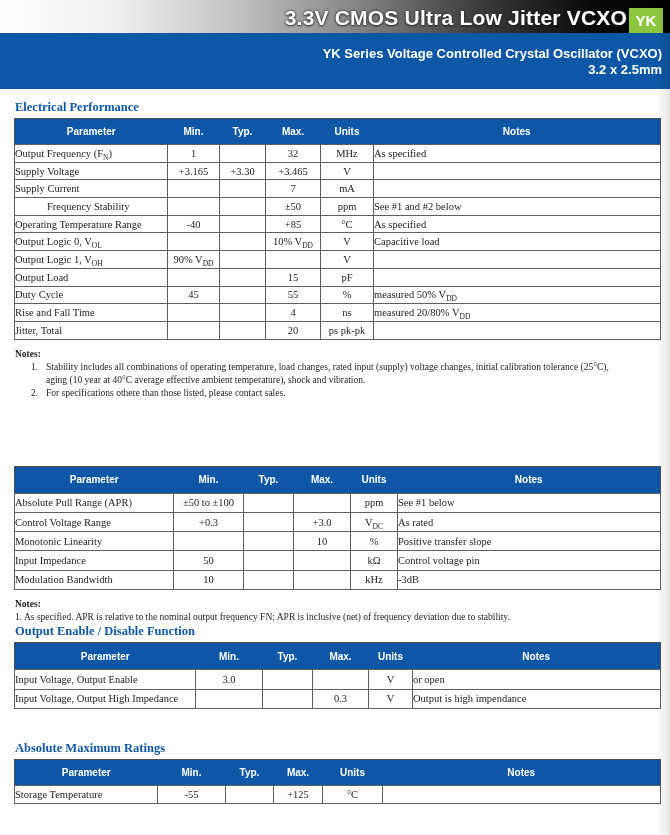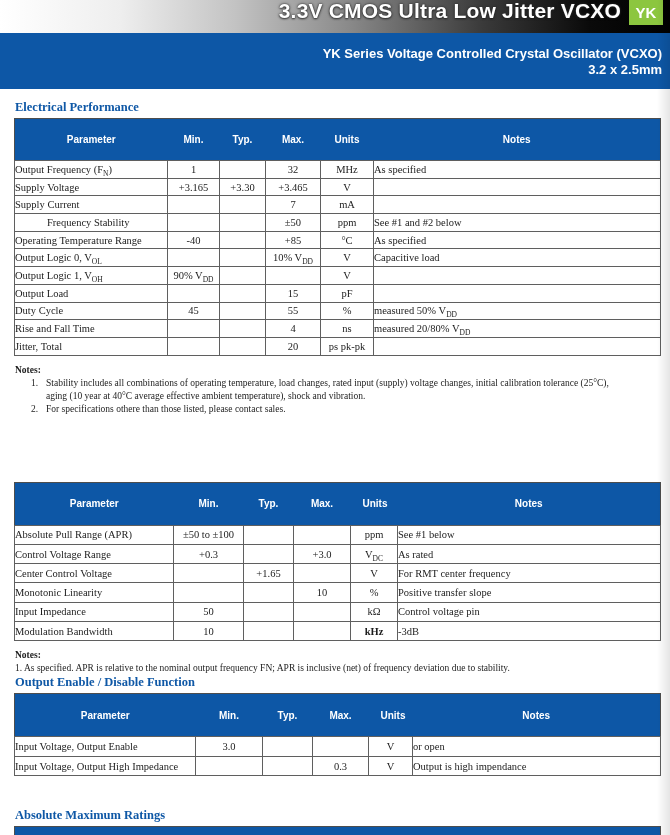--- a/index.html
+++ b/index.html
@@ -2,22 +2,22 @@
 <html style="--blue: #0d57a6; --green: #8cc63f; --heading: #0f58a6; --thblue: #0d57a6;"><head>
 <meta charset="utf-8">
 <style>
   html,body{margin:0;padding:0;}
   body{
     width:670px;height:835px;position:relative;overflow:hidden;
     background:#ffffff;font-family:"Liberation Serif",serif;color:#1c1c1c;
   }
   
   .topbar{
-    height:33px;display:flex;align-items:flex-start;justify-content:flex-end;
-    gap:8px;padding-right:7px;box-sizing:border-box;
+    height:33px;display:flex;align-items:flex-end;justify-content:flex-end;
+    gap:2px;padding-right:7px;box-sizing:border-box;
     background:linear-gradient(to right,#ffffff 0%,#eeeeee 18%,#c3c3c3 35%,#8a8a8a 52%,#3a3a3a 72%,#0a0a0a 88%,#000 100%);
   }
   .banner-title{
     font-family:"Liberation Sans",sans-serif;font-weight:bold;font-size:21px;line-height:1;
     color:#ffffff;margin-bottom:5px;letter-spacing:.2px;
     text-shadow:0 0 3px rgba(45,45,45,.95),0 1px 2px rgba(0,0,0,.55),0 0 1px rgba(60,60,60,.9);
   }
   .badge{
     width:34px;height:25px;background:var(--green,#8cc63f);color:#fff;
     display:flex;align-items:center;justify-content:center;
@@ -32,21 +32,21 @@
   
   #sections{padding-left:14px;}
   .sec-title{
     font-family:"Liberation Serif",serif;font-weight:bold;font-size:12.5px;line-height:14px;
     color:var(--heading,#0f58a6);margin:0 0 4px 1px;
   }
   table.spec{border-collapse:collapse;table-layout:fixed;width:646px;border:1px solid #4d4d4d;}
   table.spec thead th{
     background:var(--thblue,#0d57a6);color:#fff;border:none;
     font-family:"Liberation Sans",sans-serif;font-weight:bold;font-size:10px;
-    text-align:center;padding:12px;
+    text-align:center;padding:4px;
   }
   table.spec td{
     border:1px solid #5f5f5f;font-size:10.5px;padding:0;overflow:hidden;white-space:nowrap;
   }
   td.c-param{text-align:left;padding-left:7px;}
   td.c-mid{text-align:center;}
   td.c-notes{text-align:left;padding-left:8px;}
   sub{font-size:7.5px;line-height:0;}
   
   .notes{margin-top:8px;font-size:9.5px;line-height:13px;color:#1c1c1c;}
@@ -231,49 +231,41 @@
           </tr>
           <tr>
             <td class="c-param" style="height: 18.3px;">Control Voltage Range</td>
             <td class="c-mid" style="height: 18.3px;">+0.3</td>
             <td class="c-mid" style="height: 18.3px;"></td>
             <td class="c-mid" style="height: 18.3px;">+3.0</td>
             <td class="c-mid" style="height: 18.3px;">V<sub>DC</sub></td>
             <td class="c-notes" style="height: 18.3px;">As rated</td>
           </tr>
           <tr>
-            <td class="c-param" style="height: 18.3px;">Center Control Voltage</td>
-            <td class="c-mid" style="height: 18.3px;"></td>
-            <td class="c-mid" style="height: 18.3px;">+1.65</td>
-            <td class="c-mid" style="height: 18.3px;"></td>
-            <td class="c-mid" style="height: 18.3px;">V</td>
-            <td class="c-notes" style="height: 18.3px;">For RMT center frequency</td>
-          </tr>
-          <tr>
             <td class="c-param" style="height: 18.3px;">Monotonic Linearity</td>
             <td class="c-mid" style="height: 18.3px;"></td>
             <td class="c-mid" style="height: 18.3px;"></td>
             <td class="c-mid" style="height: 18.3px;">10</td>
             <td class="c-mid" style="height: 18.3px;">%</td>
             <td class="c-notes" style="height: 18.3px;">Positive transfer slope</td>
           </tr>
           <tr>
             <td class="c-param" style="height: 18.3px;">Input Impedance</td>
             <td class="c-mid" style="height: 18.3px;">50</td>
             <td class="c-mid" style="height: 18.3px;"></td>
             <td class="c-mid" style="height: 18.3px;"></td>
             <td class="c-mid" style="height: 18.3px;">kΩ</td>
             <td class="c-notes" style="height: 18.3px;">Control voltage pin</td>
           </tr>
           <tr>
             <td class="c-param" style="height: 18.3px;">Modulation Bandwidth</td>
             <td class="c-mid" style="height: 18.3px;">10</td>
             <td class="c-mid" style="height: 18.3px;"></td>
             <td class="c-mid" style="height: 18.3px;"></td>
-            <td class="c-mid" style="height: 18.3px; font-weight: bold;">kHz</td>
+            <td class="c-mid" style="height: 18.3px;">kHz</td>
             <td class="c-notes" style="height: 18.3px;">-3dB</td>
           </tr>
         </tbody>
       </table>
       <div class="notes">
         <div class="notes-h">Notes:</div>
         <div class="note-flat">1. As specified. APR is relative to the nominal output frequency FN; APR is inclusive (net) of frequency deviation due to stability.</div>
       </div>
     </section>
     <section style="">

